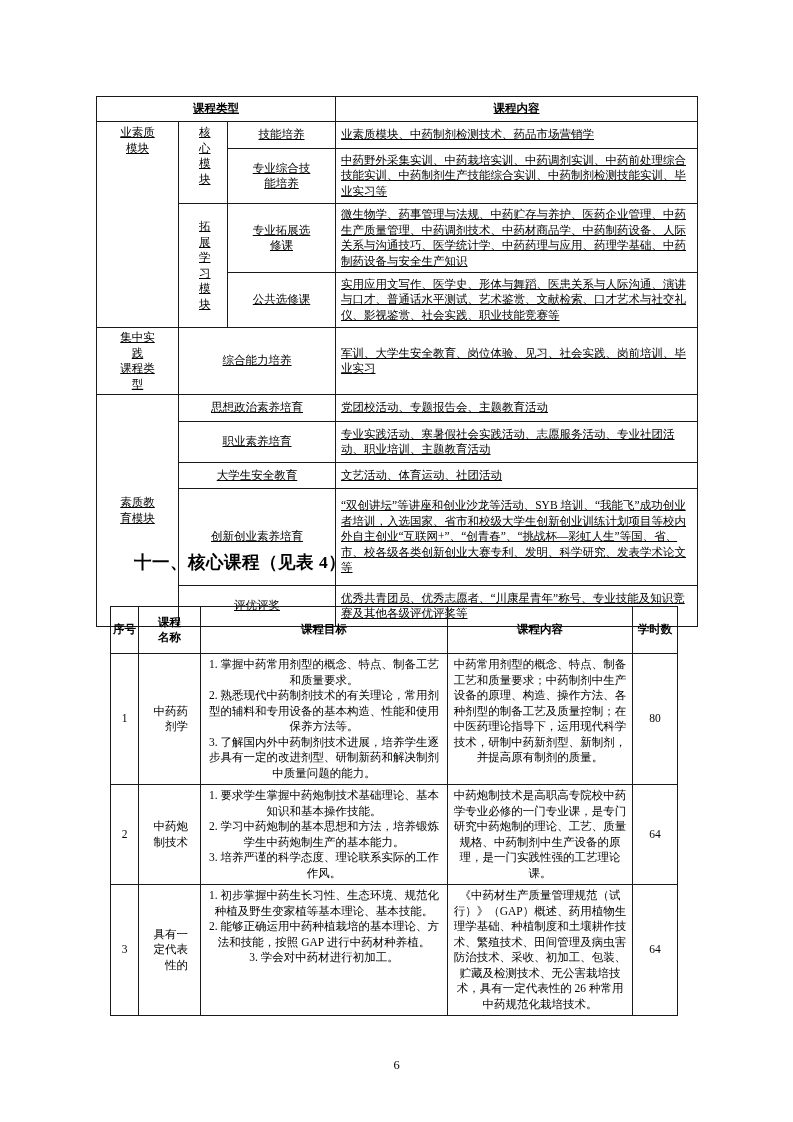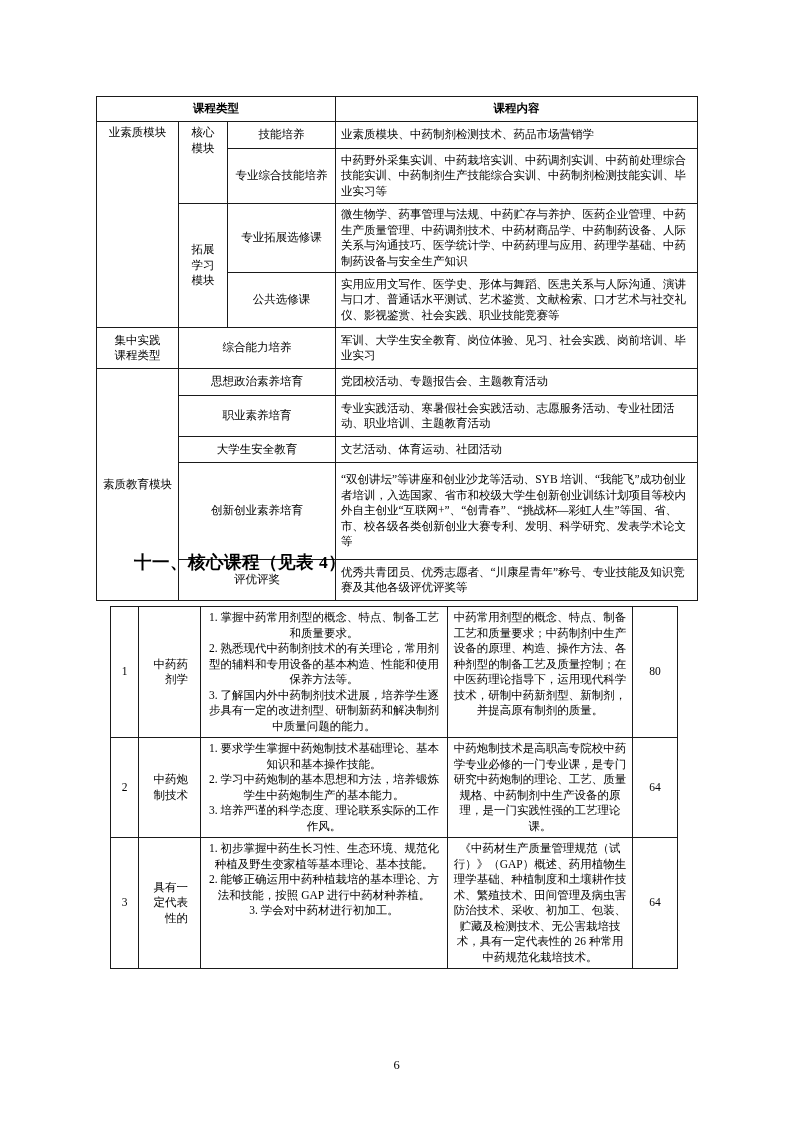--- a/index.html
+++ b/index.html
@@ -10,23 +10,23 @@
     font-family: "Liberation Serif", "DejaVu Serif", serif;
     color: #000;
   }
   .doc-page { position: absolute; inset: 0; }
 
   table { border-collapse: collapse; table-layout: fixed; }
   td, th { border: 1px solid #1a1a1a; font-size: 11.5px; line-height: 15.5px; font-weight: normal; }
 
   
   .t1-wrap { position: absolute; left: 96px; top: 96px; }
-  .t1 { width: 601px; }
+  .t1 { width: 601px; text-decoration: underline; }
   .th-cell { font-weight: bold; text-align: center; vertical-align: middle; height: 22px; }
-  .c-label { text-align: center; vertical-align: middle; white-space: pre-line; padding: 2px 3px; }
+  .c-label { text-align: center; vertical-align: middle; white-space: pre-line; padding: 2px 20px; }
   .c-label.vtop { vertical-align: top; padding-top: 3px; }
   .c-content { text-align: left; vertical-align: middle; padding: 2px 5px; }
 
   
   .section-heading {
     position: absolute; left: 134px; top: 550px;
     font-size: 17.5px; font-weight: bold; letter-spacing: 0.5px;
   }
   .table4-title {
     position: absolute; left: 110px; top: 583px; width: 567px;
@@ -124,20 +124,28 @@
     <table class="t4">
       <colgroup>
           <col style="width:28px">
           <col style="width:62px">
           <col style="width:247px">
           <col style="width:185px">
           <col style="width:45px">
         </colgroup>
       <tbody>
         <tr>
+          <th class="th-cell">序号</th>
+          <th class="th-cell">课程
+名称</th>
+          <th class="th-cell">课程目标</th>
+          <th class="th-cell">课程内容</th>
+          <th class="th-cell">学时数</th>
+        </tr>
+        <tr>
           <td class="cell-num">1</td>
           <td class="cell-center">中药药剂学</td>
           <td class="cell-text">1. 掌握中药常用剂型的概念、特点、制备工艺和质量要求。
 2. 熟悉现代中药制剂技术的有关理论，常用剂型的辅料和专用设备的基本构造、性能和使用保养方法等。
 3. 了解国内外中药制剂技术进展，培养学生逐步具有一定的改进剂型、研制新药和解决制剂中质量问题的能力。</td>
           <td class="cell-text">中药常用剂型的概念、特点、制备工艺和质量要求；中药制剂中生产设备的原理、构造、操作方法、各种剂型的制备工艺及质量控制；在中医药理论指导下，运用现代科学技术，研制中药新剂型、新制剂，并提高原有制剂的质量。</td>
           <td class="cell-num">80</td>
         </tr>
         <tr>
           <td class="cell-num">2</td>

